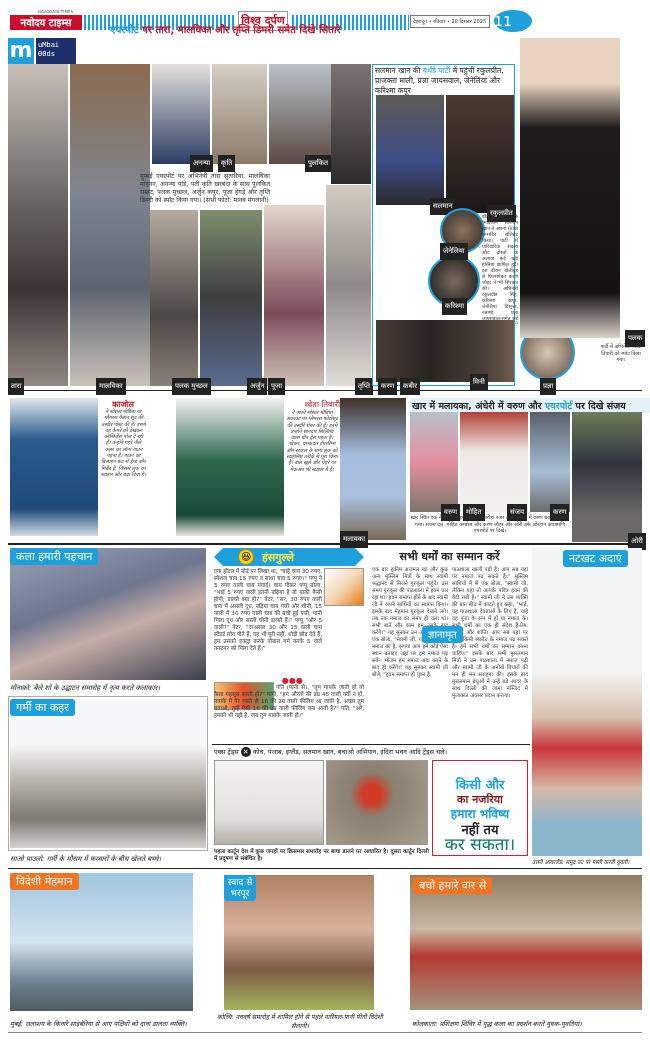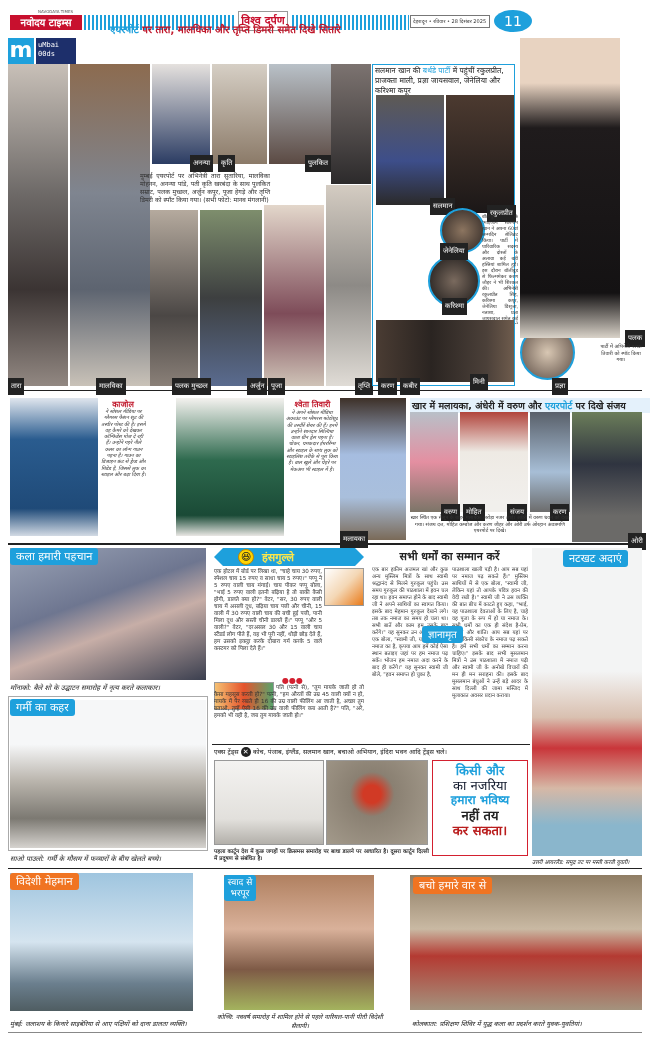--- a/index.html
+++ b/index.html
@@ -16,21 +16,21 @@
 </head>
 <body>
 
 <div class="abs" style="left:0;top:0;width:650px;height:38px">
   <div class="abs" style="left:38px;top:9px;font-size:4px;color:#555">NAVODAYA TIMES</div>
   <div class="abs" style="left:10px;top:15px;width:72px;height:15px;background:#c8102e;color:#fff;font-size:10px;font-weight:bold;text-align:center;line-height:15px">नवोदय टाइम्स</div>
   <div class="abs" style="left:84px;top:15px;width:150px;height:15px;background:repeating-linear-gradient(90deg,#1ea0dc 0 2px,#fff 2px 4px)"></div>
   <div class="abs" style="left:238px;top:11px;width:50px;height:20px;border:1px solid #999;background:#fff;color:#c8102e;font-weight:bold;font-size:11px;text-align:center;line-height:18px">विश्व दर्पण</div>
   <div class="abs" style="left:292px;top:15px;width:117px;height:15px;background:repeating-linear-gradient(90deg,#1ea0dc 0 2px,#fff 2px 4px)"></div>
   <div class="abs" style="left:410px;top:15px;width:80px;height:13px;border:1px solid #777;font-size:5px;line-height:11px;padding-left:2px;color:#333;white-space:nowrap;overflow:hidden">देहरादून • रविवार • 28 दिसंबर 2025</div>
-  <div class="abs" style="left:494px;top:10px;width:38px;height:22px;border-radius:50%;background:#1ea0dc;color:#fff;font-size:14px;text-align:center;line-height:22px">11</div>
+  <div class="abs" style="left:494px;top:10px;width:38px;height:22px;border-radius:50%;background:#1ea0dc;color:#fff;font-size:14px;text-align:left;line-height:22px">11</div>
 </div>
 
 <div class="abs" style="left:8px;top:38px;width:26px;height:26px;background:#1ea0dc;color:#fff;font-size:22px;font-weight:bold;text-align:center;line-height:24px">m</div>
 <div class="abs" style="left:36px;top:38px;width:40px;height:26px;background:#1d2f6b;color:#fff;font-size:7px;line-height:9px;padding:3px 2px;font-family:'DejaVu Sans Mono',monospace">uMbai 00ds</div>
 <div class="abs" style="left:110px;top:22px;width:370px;font-size:10px;font-weight:bold;color:#c0162a;white-space:nowrap">
   <span style="color:#1ea0dc">एयरपोर्ट</span><span> पर तारा, मालविका और तृप्ति डिमरी समेत दिखे सितारे</span>
 </div>
 
 <div class="photo" style="left:8px;top:64px;width:60px;height:322px;background:linear-gradient(180deg,#c8c0b8,#6e6a68 40%,#3b3433 70%,#928882)"></div>
 <div class="photo" style="left:70px;top:64px;width:80px;height:322px;background:linear-gradient(180deg,#8c6b4f,#7f8590 40%,#5d6470 70%,#c9c2b8)"></div>
@@ -67,33 +67,33 @@
 <div class="photo" style="left:440px;top:208px;width:45px;height:45px;border-radius:50%;border:2px solid #1ea0dc;background:radial-gradient(circle,#8c7560,#2d2624)"></div>
 <div class="photo" style="left:428px;top:255px;width:52px;height:52px;border-radius:50%;border:2px solid #1ea0dc;background:radial-gradient(circle,#7a6a5e,#181616)"></div>
 <div class="cap" style="left:440px;top:243px">जेनेलिया</div>
 <div class="cap" style="left:442px;top:298px">करिश्मा</div>
 <div class="txt" style="left:482px;top:214px;width:36px;height:110px;font-size:4.8px;line-height:6px;overflow:hidden">बॉलीवुड के 'भाईजान' सलमान खान ने अपना 60वां जन्मदिन सेलिब्रेट किया। पार्टी में पारिवारिक सदस्य और दोस्तों के अलावा कई बड़ी हस्तियां शामिल हुईं। इस दौरान बॉलीवुड से फिल्ममेकर करण जौहर ने भी शिरकत की। अभिनेत्री रकुलप्रीत सिंह, करिश्मा कपूर, जेनेलिया डिसूजा, नताशा, प्रज्ञा जायसवाल समेत कई सितारे पार्टी में शामिल हुए।</div>
 <div class="photo" style="left:376px;top:320px;width:138px;height:62px;background:linear-gradient(90deg,#4a3c33,#2a2421 40%,#4b4039 80%,#6f5c4d)"></div>
 <div class="photo" style="left:520px;top:325px;width:55px;height:55px;border-radius:50%;border:2px solid #1ea0dc;background:radial-gradient(circle,#d8c7b3,#5b4c44)"></div>
 <div class="cap" style="left:378px;top:378px">करण</div>
 <div class="cap" style="left:400px;top:378px">कबीर</div>
 <div class="cap" style="left:470px;top:374px">मिनी</div>
-<div class="cap" style="left:552px;top:378px">प्रज्ञा</div>
+<div class="cap" style="left:540px;top:378px">प्रज्ञा</div>
 
 <div class="photo" style="left:520px;top:38px;width:100px;height:300px;background:linear-gradient(180deg,#e8d3c1 0 15%,#1f1b1c 30%,#141213 85%,#d9d2c8)"></div>
 <div class="cap" style="left:625px;top:330px">पलक</div>
 <div class="txt" style="left:600px;top:343px;width:42px;font-size:5px;line-height:6.5px;text-align:center">पार्टी में अभिनेत्री पलक तिवारी को स्पॉट किया गया।</div>
 
 <div class="hr" style="left:8px;top:390px;width:634px;height:1px"></div>
 
 <div class="photo" style="left:10px;top:398px;width:88px;height:138px;background:linear-gradient(180deg,#e0e6ee,#2a5c8f 30%,#1f4a78 80%,#d2dae4)"></div>
 <div class="abs" style="left:102px;top:398px;width:42px;text-align:center;font-size:8px;font-weight:bold;color:#c0162a">काजोल</div>
 <div class="txt" style="left:101px;top:408px;width:45px;height:130px;font-size:5px;line-height:6.3px;text-align:center;font-style:italic;overflow:hidden">ने सोशल मीडिया पर ग्लैमरस फैशन शूट की तस्वीर पोस्ट की है। इसमें वह कैमरे को देखकर कॉन्फिडेंस पोज दे रही हैं। उन्होंने गहरे नीले कलर का लॉन्ग गाउन पहना है। गाउन का डिजाइन फ्रंट से ड्रेप्ड और मिडेड है, जिससे लुक का स्टाइल और बढ़ा दिया है।</div>
 <div class="photo" style="left:176px;top:398px;width:108px;height:138px;background:linear-gradient(180deg,#f4f2ef,#2e6a4e 45%,#1a4a36 85%,#e9e7e4)"></div>
-<div class="abs" style="left:285px;top:398px;width:55px;text-align:center;font-size:8px;font-weight:bold;color:#c0162a">श्वेता तिवारी</div>
+<div class="abs" style="left:285px;top:398px;width:55px;text-align:right;font-size:8px;font-weight:normal;color:#c0162a">श्वेता तिवारी</div>
 <div class="txt" style="left:286px;top:409px;width:52px;height:128px;font-size:5px;line-height:6.3px;text-align:center;font-style:italic;overflow:hidden">ने अपने सोशल मीडिया अकाउंट पर ग्लैमरस फोटोशूट की तस्वीरें शेयर की हैं। इनमें उन्होंने शानदार सिल्विया वाला ग्रीन ड्रेस पहना है। चोकर, चमकदार ईयररिंग्स और स्टाइल के साथ लुक को स्टाइलिश तरीके से पूरा किया है। बाल खुले और चेहरे पर मेकअप भी स्टाइल में है।</div>
 
 <div class="photo" style="left:340px;top:398px;width:66px;height:142px;background:linear-gradient(180deg,#3d3028,#a6bde0 40%,#a9bfdc 70%,#7a6a58)"></div>
 <div class="cap" style="left:340px;top:531px">मलायका</div>
 <div class="abs" style="left:410px;top:398px;width:240px;font-size:9.5px;font-weight:bold;color:#222;white-space:nowrap;background:#e4f1fb;padding:1px 2px">
   <span>खार में मलायका, अंधेरी में वरुण और </span><span style="color:#1ea0dc">एयरपोर्ट</span><span> पर दिखे संजय</span>
 </div>
 <div class="photo" style="left:410px;top:412px;width:48px;height:100px;background:linear-gradient(180deg,#b8c0c8,#e48fa1 50%,#7c7568)"></div>
 <div class="photo" style="left:460px;top:412px;width:68px;height:100px;background:linear-gradient(180deg,#b1443c,#eeeae4 40%,#f1efec 90%)"></div>
 <div class="photo" style="left:530px;top:412px;width:40px;height:100px;background:linear-gradient(180deg,#59606a,#a7bed6 60%,#6c6c6c)"></div>
@@ -138,26 +138,26 @@
 <div class="abs" style="left:214px;top:747px;width:318px;font-size:6.5px;white-space:nowrap">
   <span>एक्स ट्रेंड्स</span>
   <span style="display:inline-block;width:10px;height:10px;border-radius:50%;background:#222;color:#fff;font-size:7px;text-align:center;line-height:10px;vertical-align:middle">✕</span>
   <span>कोच, पंजाब, इंग्लैंड, सलमान खान, बचाओ अभियान, इंदिरा भवन आदि ट्रेंड्स चले।</span>
 </div>
 
 <div class="photo" style="left:214px;top:760px;width:110px;height:85px;border:1px solid #999;background:linear-gradient(180deg,#f4f3f1,#e2e0dc 70%,#b3b0aa)"></div>
 <div class="photo" style="left:326px;top:760px;width:102px;height:85px;border:1px solid #999;background:radial-gradient(circle at 45% 40%,#d13a25 0 12%,#8a8072 30%,#a79e8f)"></div>
 <div class="txt" style="left:214px;top:848px;width:215px;font-size:5.6px;line-height:7px;font-weight:bold">पहला कार्टून देश में कुछ जगहों पर क्रिसमस समारोह पर बाधा डालने पर आधारित है। दूसरा कार्टून दिल्ली में प्रदूषण से संबंधित है।</div>
 
-<div class="abs" style="left:432px;top:760px;width:96px;height:96px;border:1px solid #d3202f;text-align:center;padding-top:2px">
+<div class="abs" style="left:432px;top:760px;width:96px;height:96px;border:1px solid #d3202f;text-align:center;padding-top:16px">
   <div style="font-size:13px;font-weight:bold;color:#1ea0dc;line-height:15px">किसी और</div>
-  <div style="font-size:13px;font-weight:normal;color:#0f172a;line-height:15px">का नजरिया</div>
+  <div style="font-size:11px;font-weight:bold;color:#7f1d1d;line-height:15px">का नजरिया</div>
   <div style="font-size:12px;font-weight:bold;color:#1ea0dc;line-height:15px">हमारा भविष्य</div>
   <div style="font-size:13px;font-weight:bold;color:#222;line-height:15px">नहीं तय</div>
-  <div style="font-size:13px;font-weight:bold;color:#b91c1c;line-height:15px">कर सकता।</div>
+  <div style="font-size:17px;font-weight:normal;color:#0f766e;line-height:15px">कर सकता।</div>
 </div>
 
 <div class="hr" style="left:8px;top:868px;width:634px;height:1px"></div>
 
 <div class="photo" style="left:10px;top:873px;width:183px;height:138px;background:linear-gradient(180deg,#9fc5df,#d5e4ef 50%,#6b7f8e 80%,#4f5d62)"></div>
 <div class="label-orange" style="left:10px;top:873px">विदेशी मेहमान</div>
 <div class="caption-line" style="left:10px;top:1020px;width:200px;font-size:6.5px">मुंबई: जलाशय के किनारे साइबेरिया से आए पक्षियों को दाना डालता व्यक्ति।</div>
 
 <div class="photo" style="left:224px;top:875px;width:150px;height:135px;background:linear-gradient(180deg,#b08060,#d9b19a 40%,#7e5a46 70%,#a4b35e)"></div>
 <div class="label-blue" style="left:224px;top:875px;width:32px;font-size:9px;line-height:11px;text-align:center;padding:2px 1px">स्वाद से भरपूर</div>

